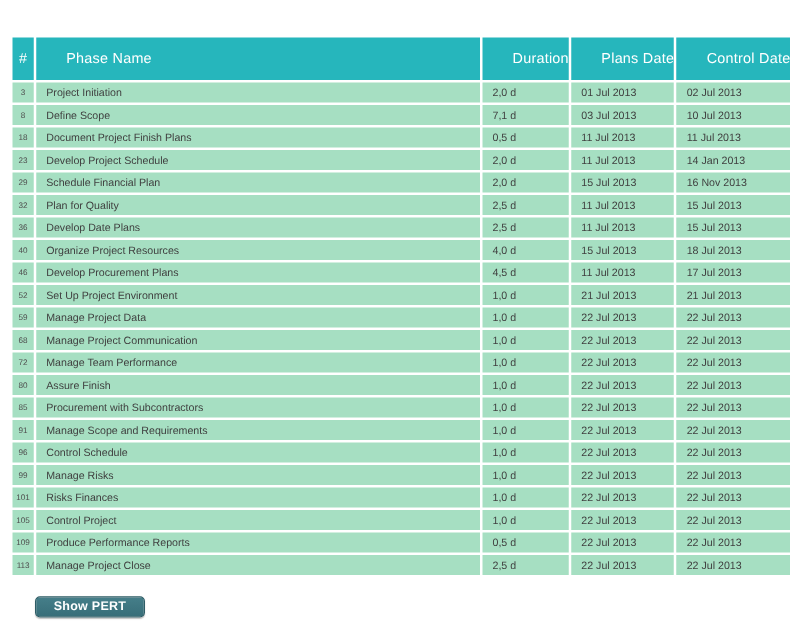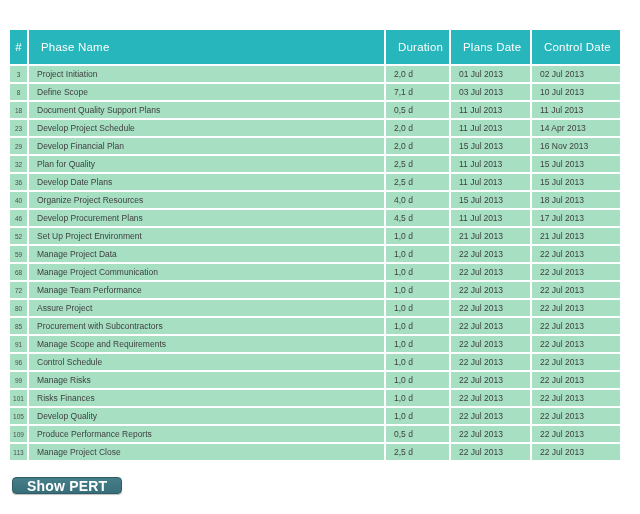--- a/index.html
+++ b/index.html
@@ -35,21 +35,21 @@
   .phase-table col.c-start{width:79px;}
   .phase-table col.c-finish{width:88px;}
   .phase-table th{
     background:var(--header-bg);
     color:var(--header-text);
     height:34px;
     font-size:11.5px;
     font-weight:400;
     letter-spacing:.2px;
     text-align:left;
-    padding:0 0 0 12px;
+    padding:0 0 0 24px;
     white-space:nowrap;
     overflow:hidden;
     vertical-align:middle;
   }
   .phase-table th.num{
     text-align:center;
     padding:0;
   }
   .phase-table td{
     background:var(--row-bg);
@@ -62,30 +62,30 @@
     vertical-align:middle;
   }
   .phase-table td.num{
     text-align:center;
     padding:0;
     font-size:6.5px;
     color:var(--num-text);
   }
   .show-pert{
     position:absolute;
-    left:12px;
+    left:28px;
     top:477px;
     height:17px;
     min-width:84px;
     background:linear-gradient(to bottom,#457e89,#386e79);
     border:1px solid var(--button-border);
     border-radius:4px;
     color:var(--button-text);
     font-family:"Liberation Sans",sans-serif;
-    font-size:14px;
+    font-size:10px;
     font-weight:bold;
     letter-spacing:.2px;
     padding:0 14px;
     cursor:pointer;
     box-shadow:0 1px 1px rgba(0,0,0,.25);
   }
 </style>
 </head>
 <body>
 
@@ -116,35 +116,35 @@
   </tr>
       <tr>
     <td class="num">8</td>
     <td>Define Scope</td>
     <td>7,1 d</td>
     <td>03 Jul 2013</td>
     <td>10 Jul 2013</td>
   </tr>
       <tr>
     <td class="num">18</td>
-    <td>Document Quality Support Plans</td>
+    <td>Document Project Finish Plans</td>
     <td>0,5 d</td>
     <td>11 Jul 2013</td>
     <td>11 Jul 2013</td>
   </tr>
       <tr>
     <td class="num">23</td>
     <td>Develop Project Schedule</td>
     <td>2,0 d</td>
     <td>11 Jul 2013</td>
-    <td>14 Apr 2013</td>
+    <td>14 Jan 2013</td>
   </tr>
       <tr>
     <td class="num">29</td>
-    <td>Develop Financial Plan</td>
+    <td>Schedule Financial Plan</td>
     <td>2,0 d</td>
     <td>15 Jul 2013</td>
     <td>16 Nov 2013</td>
   </tr>
       <tr>
     <td class="num">32</td>
     <td>Plan for Quality</td>
     <td>2,5 d</td>
     <td>11 Jul 2013</td>
     <td>15 Jul 2013</td>
@@ -193,21 +193,21 @@
   </tr>
       <tr>
     <td class="num">72</td>
     <td>Manage Team Performance</td>
     <td>1,0 d</td>
     <td>22 Jul 2013</td>
     <td>22 Jul 2013</td>
   </tr>
       <tr>
     <td class="num">80</td>
-    <td>Assure Project</td>
+    <td>Assure Finish</td>
     <td>1,0 d</td>
     <td>22 Jul 2013</td>
     <td>22 Jul 2013</td>
   </tr>
       <tr>
     <td class="num">85</td>
     <td>Procurement with Subcontractors</td>
     <td>1,0 d</td>
     <td>22 Jul 2013</td>
     <td>22 Jul 2013</td>
@@ -235,21 +235,21 @@
   </tr>
       <tr>
     <td class="num">101</td>
     <td>Risks Finances</td>
     <td>1,0 d</td>
     <td>22 Jul 2013</td>
     <td>22 Jul 2013</td>
   </tr>
       <tr>
     <td class="num">105</td>
-    <td>Develop Quality</td>
+    <td>Control Project</td>
     <td>1,0 d</td>
     <td>22 Jul 2013</td>
     <td>22 Jul 2013</td>
   </tr>
       <tr>
     <td class="num">109</td>
     <td>Produce Performance Reports</td>
     <td>0,5 d</td>
     <td>22 Jul 2013</td>
     <td>22 Jul 2013</td>

